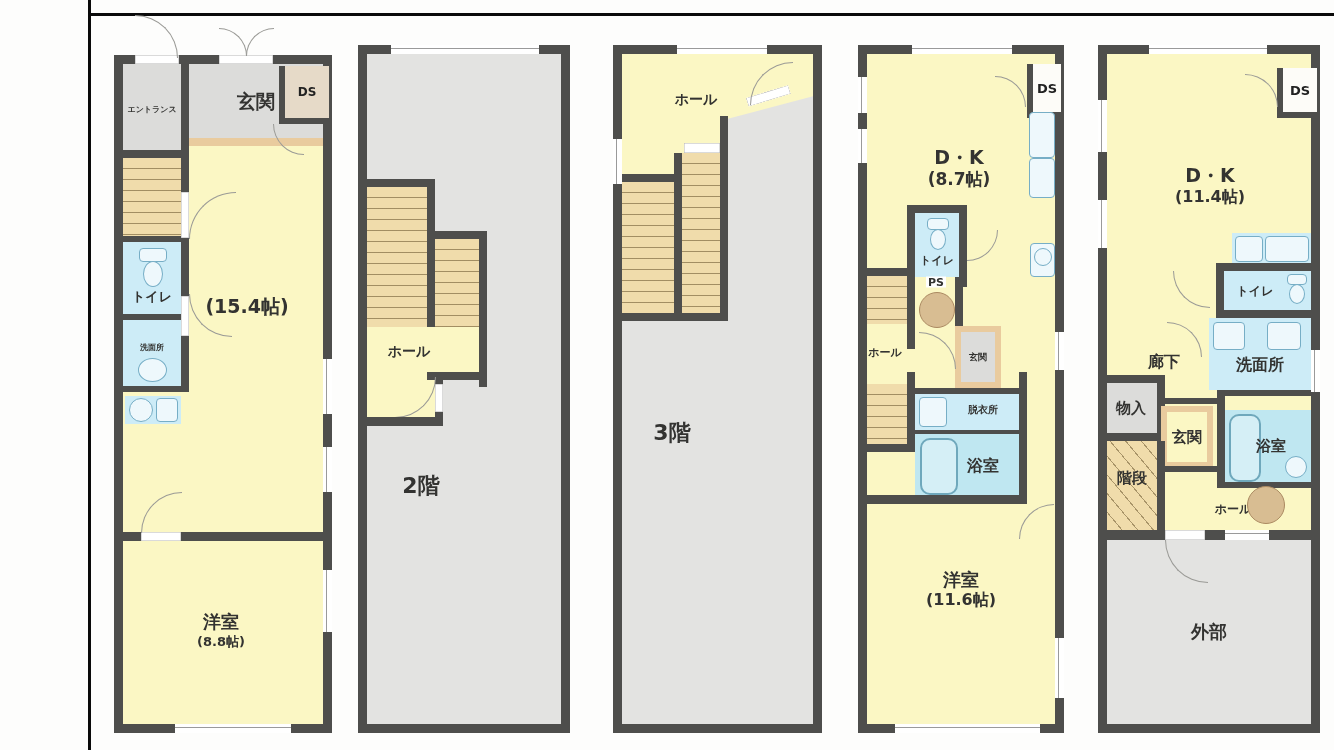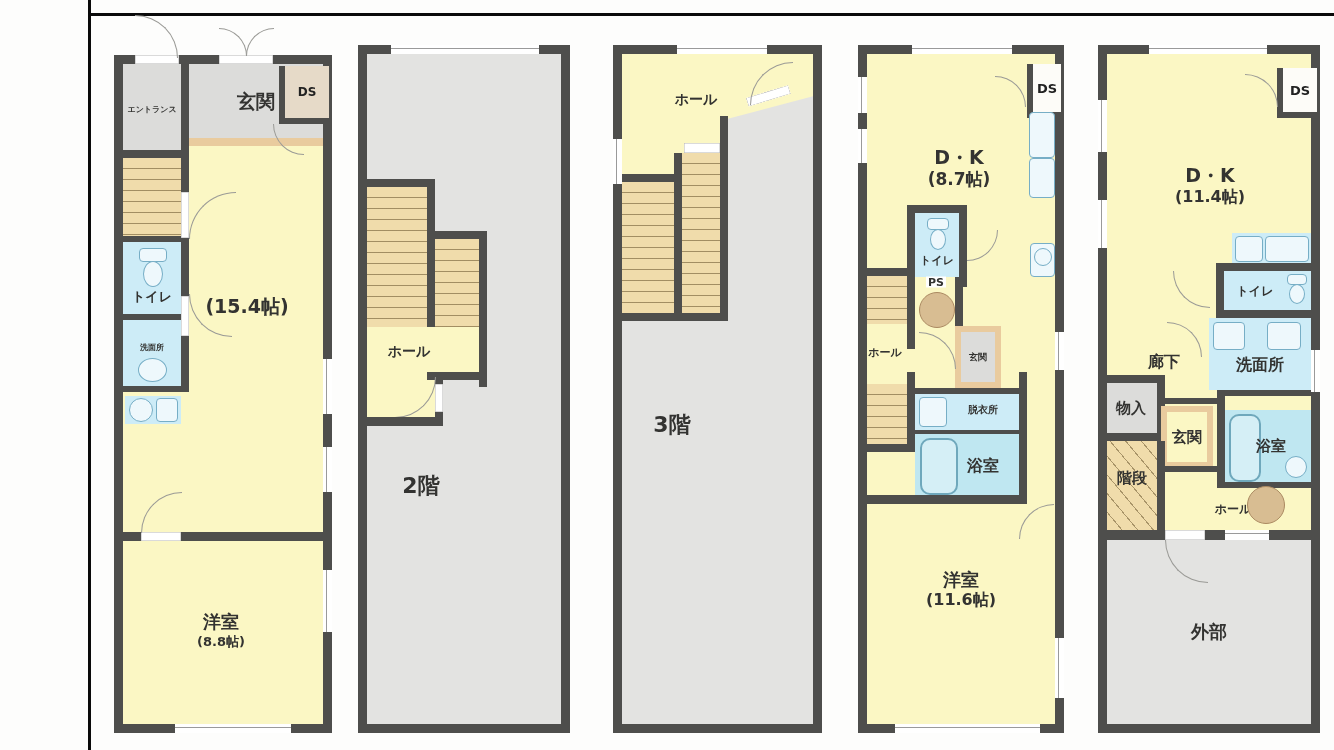--- a/index.html
+++ b/index.html
@@ -128,21 +128,21 @@
     <div class="arc tl" style="left:128px;top:8px;width:42px;height:42px;"></div>
 
     <div class="sill" style="left:62px;top:89px;width:36px;height:10px;"></div>
     <div class="st st-h" style="left:60px;top:99px;width:38px;height:160px;"></div>
     <div class="w" style="left:52px;top:99px;width:8px;height:160px;"></div>
     <div class="w" style="left:0;top:120px;width:52px;height:8px;"></div>
     <div class="st st-h" style="left:0;top:128px;width:52px;height:131px;"></div>
     <div class="w" style="left:98px;top:62px;width:8px;height:197px;"></div>
     <div class="w" style="left:0;top:259px;width:106px;height:8px;"></div>
 
-    <span class="lbl" style="left:50px;top:371px;font-size:22px;">3階</span>
+    <span class="lbl" style="left:50px;top:379px;font-size:22px;">3階</span>
     <div class="win win-v" style="left:-9px;top:85px;width:9px;height:45px;"></div>
     <div class="win win-h" style="left:55px;top:-9px;width:90px;height:9px;"></div>
   </div>
 
   <div class="plan" style="left:858px;top:45px;width:206px;height:688px;background:#fbf7c4;">
     <div class="ds" style="left:160px;top:10px;width:28px;height:48px;font-size:13px;">
       <span>DS</span>
     </div>
     <div class="arc tr" style="left:128px;top:22px;width:30px;height:30px;"></div>
     <span class="lbl" style="left:92px;top:103px;font-size:19px;">D・K</span>

